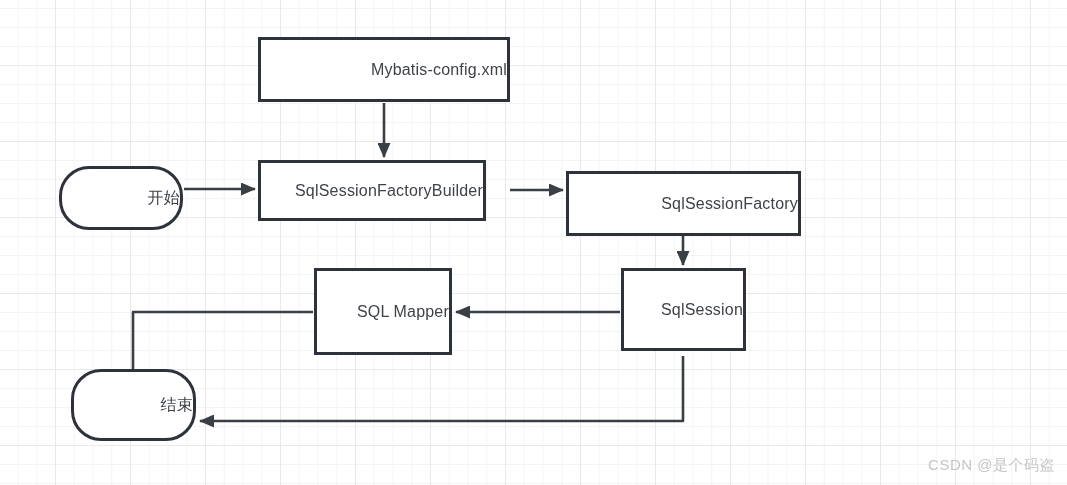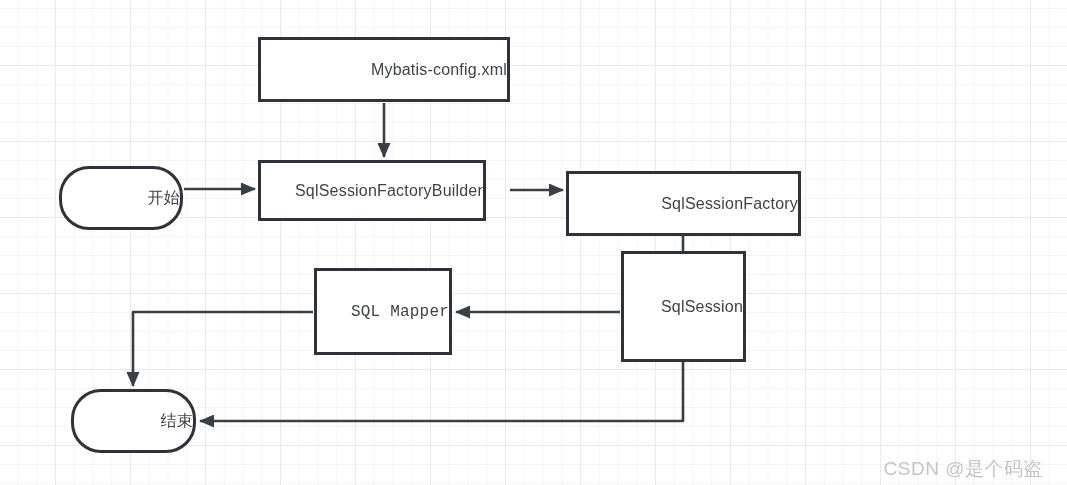--- a/index.html
+++ b/index.html
@@ -49,23 +49,23 @@
     border-radius: 30px;
   }
   .node-label {
     color: var(--label-color);
     font-size: 16px;
     white-space: nowrap;
     letter-spacing: 0.2px;
   }
   .watermark {
     position: absolute;
-    right: 24px;
+    right: 12px;
     top: 456px;
-    font-size: 19px;
+    font-size: 15px;
     color: var(--watermark-color);
     letter-spacing: 0.5px;
   }
 </style>
 </head>
 <body>
 
 <div class="canvas">
   <svg id="edge-layer" viewBox="0 0 1067 485" xmlns="http://www.w3.org/2000/svg">
     <defs>
@@ -90,25 +90,25 @@
   </div>
       <div class="node stadium" style="left: 59px; top: 156px; width: 124px; height: 64px; margin-top: 10px;">
     <span class="node-label">开始</span>
   </div>
       <div class="node" style="left: 258px; top: 160px; width: 228px; height: 61px;">
     <span class="node-label">SqlSessionFactoryBuilder</span>
   </div>
       <div class="node" style="left: 566px; top: 171px; width: 235px; height: 65px;">
     <span class="node-label">SqlSessionFactory</span>
   </div>
-      <div class="node" style="left: 621px; top: 251px; width: 125px; height: 111px;">
+      <div class="node" style="left: 621px; top: 268px; width: 125px; height: 83px;">
     <span class="node-label">SqlSession</span>
   </div>
-      <div class="node" style="left: 314px; top: 268px; width: 138px; height: 87px; font-family: Liberation Mono, monospace;">
+      <div class="node" style="left: 314px; top: 268px; width: 138px; height: 87px;">
     <span class="node-label">SQL Mapper</span>
   </div>
-      <div class="node stadium" style="left: 71px; top: 389px; width: 125px; height: 64px;">
+      <div class="node stadium" style="left: 71px; top: 369px; width: 125px; height: 72px;">
     <span class="node-label">结束</span>
   </div>
     </div>
 
   <div class="watermark">CSDN @是个码盗</div>
 </div>
 
 </body></html>

